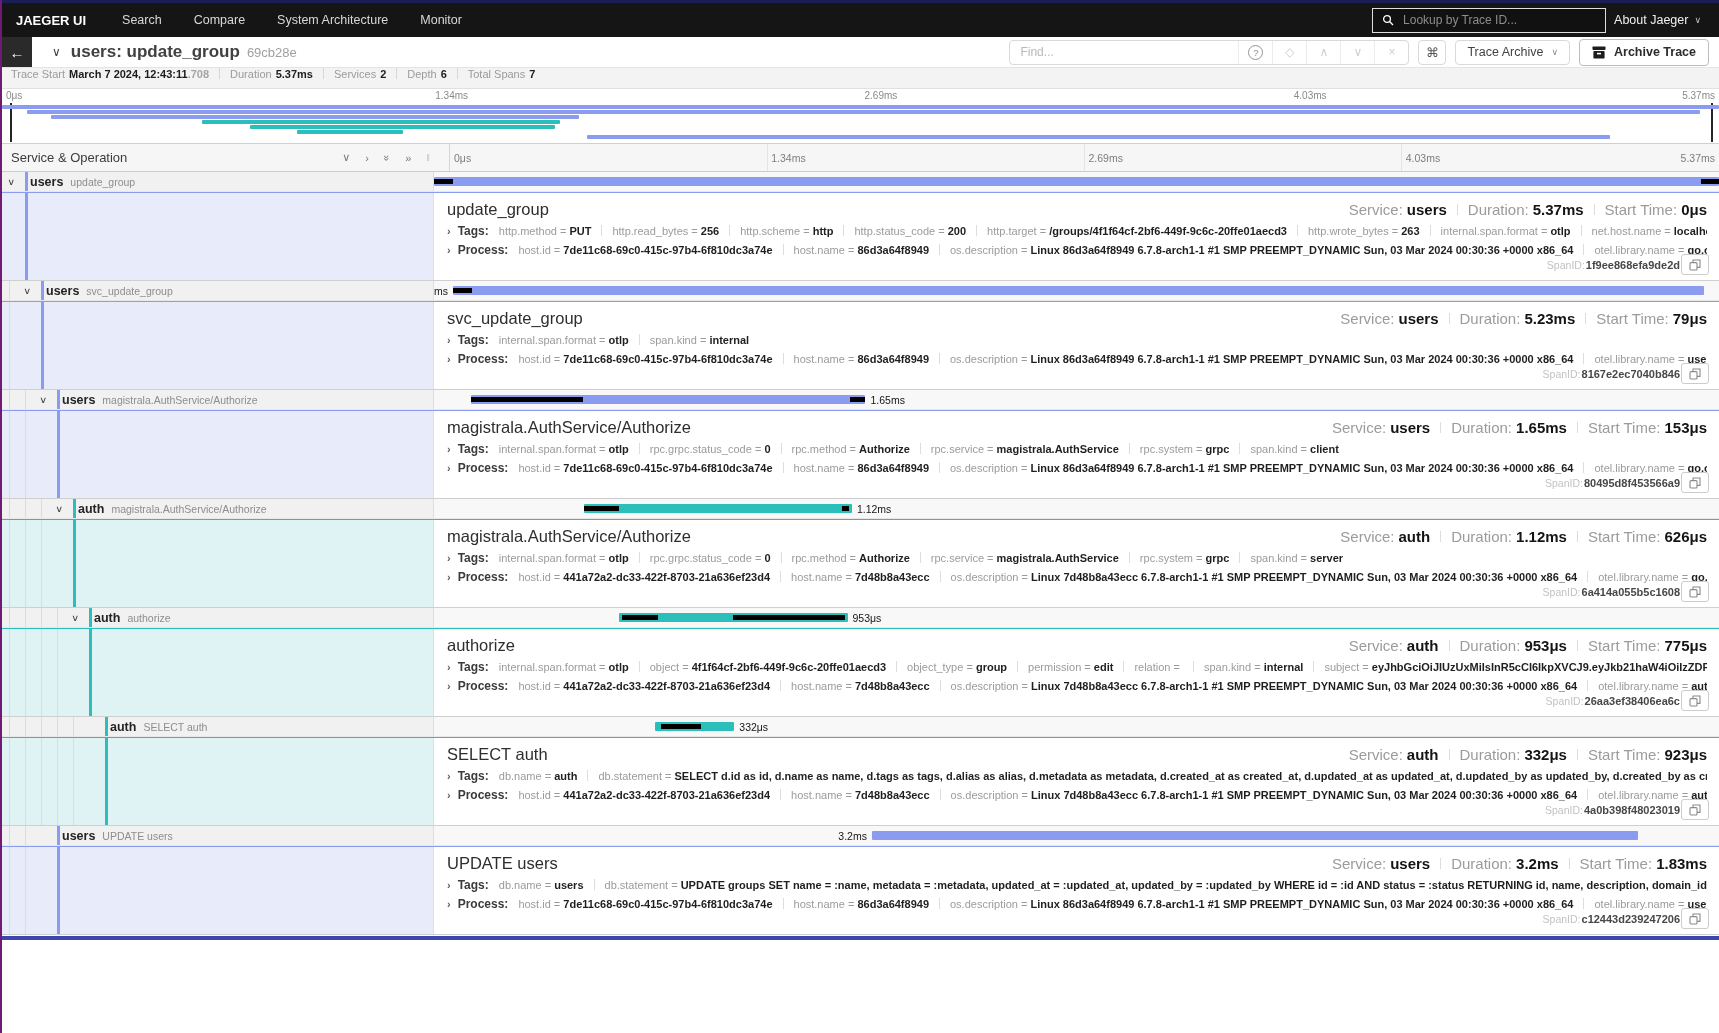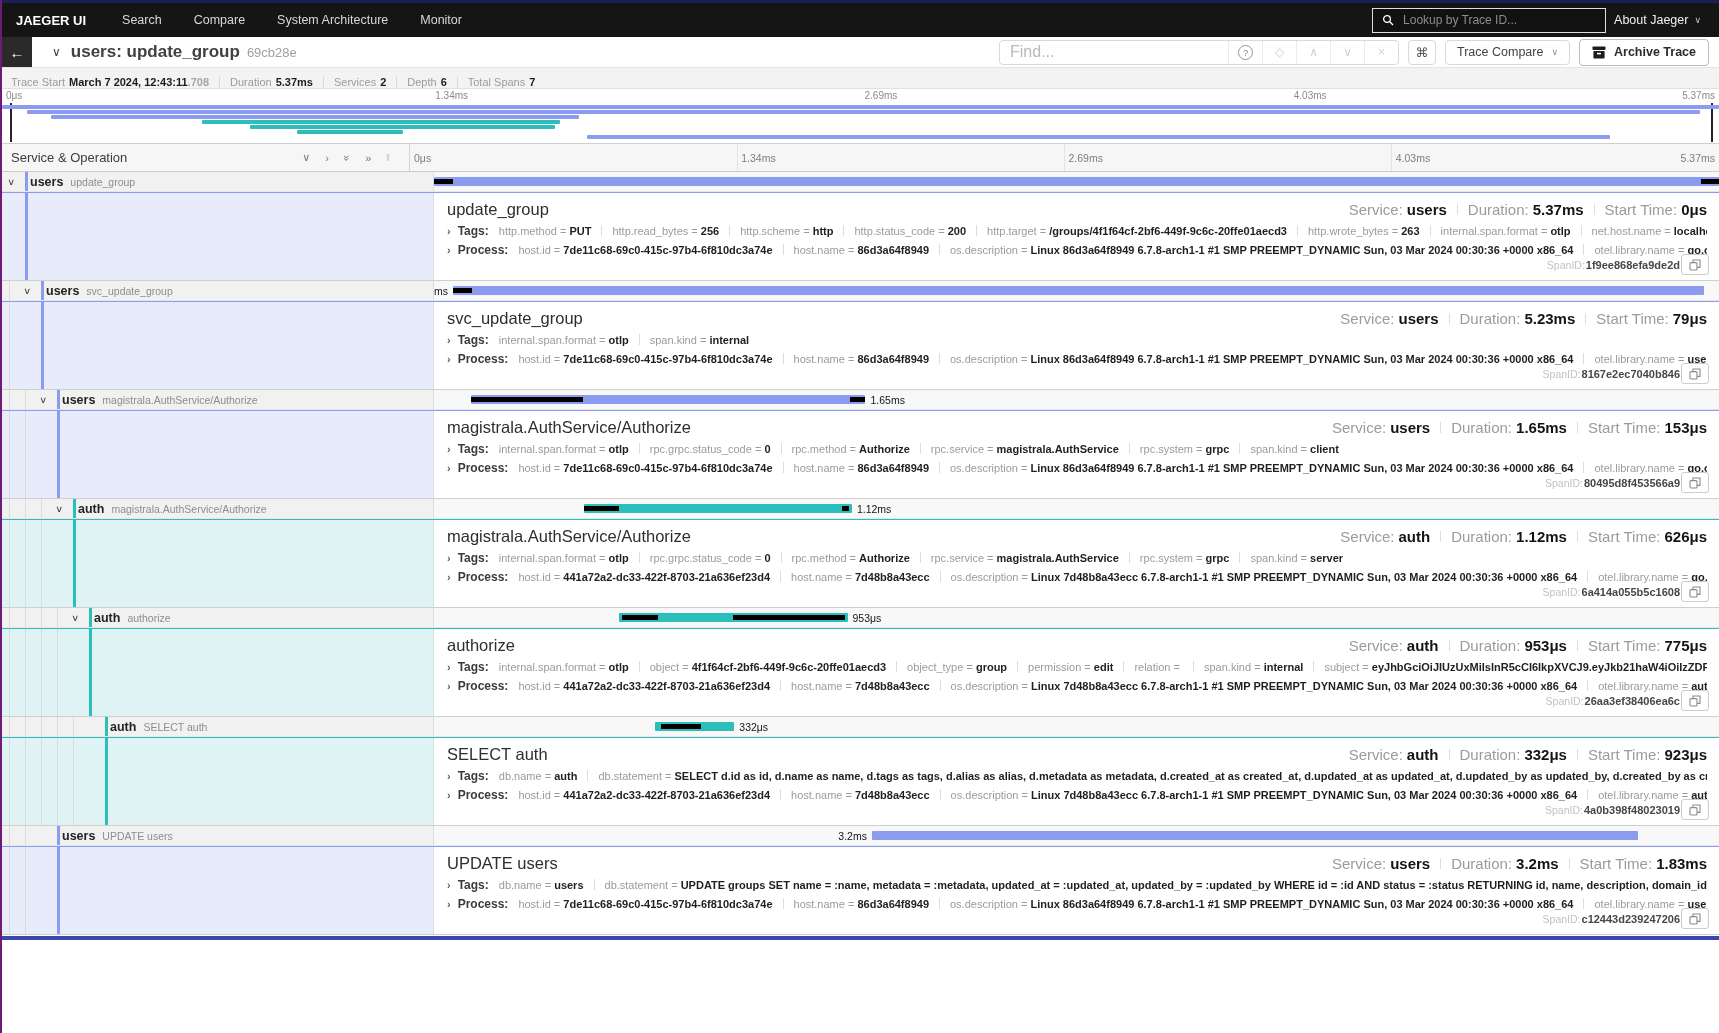--- a/index.html
+++ b/index.html
@@ -21,49 +21,49 @@
   .caret{font-size:9px;color:#c4c4c4}
 
   
   .trace-header{height:31px;background:#fff;border-bottom:1px solid #e4e4e4;display:flex;align-items:center}
   .back{width:30px;height:100%;background:#2a2a2a;color:#fff;display:flex;align-items:center;justify-content:center;font-size:15px;cursor:pointer;flex:none}
   .collapse-caret{margin:0 10px 0 20px;color:#3f3f3f;font-size:12px;cursor:pointer}
   .title{font-size:17px;font-weight:700;color:#414141;margin:0;white-space:nowrap}
   .title small{font-size:13px;font-weight:400;color:#9f9f9f;margin-left:7px}
   .header-controls{margin-left:auto;display:flex;align-items:center;gap:9px;padding-right:10px}
   .find-group{display:flex;align-items:center;height:25px;border:1px solid #d9d9d9;border-radius:4px;background:#fff;overflow:hidden}
-  .find-group input{width:228px;border:none;outline:none;font-size:16px;color:#a21caf;padding:0 10px}
+  .find-group input{width:228px;border:none;outline:none;font-size:12px;color:#a21caf;padding:0 10px}
   .find-group input::placeholder{color:#b9b9b9}
   .fg-icon{width:34px;height:100%;display:flex;align-items:center;justify-content:center;border-left:1px solid #ececec;color:#cfcfcf;font-size:12px;cursor:pointer}
   .help-circle{width:15px;height:15px;border:1px solid #949494;border-radius:50%;font-size:9.5px;color:#8a8a8a;display:flex;align-items:center;justify-content:center}
   .cmd-btn{width:28px;height:25px;border:1px solid #d9d9d9;border-radius:4px;background:#fff;color:#555;font-size:13px;display:flex;align-items:center;justify-content:center;cursor:pointer;padding:0}
   .tt-btn{height:25px;border:1px solid #d9d9d9;border-radius:4px;background:#fff;color:#434343;font-size:12.5px;padding:0 11px;display:flex;align-items:center;gap:8px;cursor:pointer}
   .archive-btn{height:27px;border:1px solid #bdbdbd;border-radius:4px;background:#fff;color:#2c2c2c;font-size:12.5px;font-weight:600;padding:0 12px;display:flex;align-items:center;gap:8px;cursor:pointer}
 
   
-  .summary{height:21px;background:#f3f3f3;border-bottom:1px solid #e0e0e0;display:flex;align-items:flex-end;font-size:11px;padding-left:9px;color:#9b9b9b;white-space:nowrap}
+  .summary{height:21px;background:#f3f3f3;border-bottom:1px solid #e0e0e0;display:flex;align-items:flex-start;font-size:11px;padding-left:9px;color:#9b9b9b;white-space:nowrap}
   .sum-value{color:#1c1c1c;margin-left:4px}
   .sum-suffix{color:#a5a5a5;font-weight:700}
   .sum-div{width:1px;height:11px;background:#d8d8d8;margin:0 10px}
 
   
   .vgrid{background-image:linear-gradient(#e4e4e4,#e4e4e4),linear-gradient(#e4e4e4,#e4e4e4),linear-gradient(#e4e4e4,#e4e4e4);
          background-repeat:no-repeat;background-size:1px 100%;background-position:25% 0,50% 0,75% 0}
 
   
   .minimap{position:relative;height:55px;border-bottom:1px solid #cfcfcf;background:#fff}
   .mm-ruler{position:relative;height:14px;font-size:10px;color:#8a8a8a}
   .tick-label{position:absolute;top:1px;white-space:nowrap}
   .mm-canvas{position:absolute;top:14px;left:0;right:0;bottom:1px;cursor:crosshair}
   .mm-bar{position:absolute;height:4px;border-radius:1px}
   .mm-handle{position:absolute;top:0;bottom:0;width:2px;background:#252525;cursor:ew-resize}
 
   
   .colheader{display:flex;height:28px;background:#f6f6f6;border-bottom:1px solid #cccccc;color:#3c3c3c}
-  .ch-left{width:408px;flex:none;display:flex;align-items:center;padding:0 9px;border-right:1px solid #d6d6d6;position:relative;font-size:13px}
+  .ch-left{width:448px;flex:none;display:flex;align-items:center;padding:0 9px;border-right:1px solid #d6d6d6;position:relative;font-size:13px}
   .ch-icons{margin-left:auto;display:flex;gap:15px;color:#787878;font-size:11px;align-items:center;padding-right:10px}
   .ch-icons span{cursor:pointer}
   .rot90{display:inline-block;transform:rotate(90deg)}
   .resizer{color:#c6c6c6;font-size:9px;cursor:col-resize}
   .ch-right{flex:1;position:relative;font-size:10.5px;color:#7d7d7d}
   .ch-right .tick-label{top:8px}
 
   
   .name-row{display:flex;height:20px;border-bottom:1px solid #e7e7e7;cursor:pointer}
   .name-col{width:432px;flex:none;position:relative;display:flex;align-items:center;overflow:hidden;border-right:1px solid #dedede;background:#f1f1f1}
@@ -141,21 +141,21 @@
           </span>
         <span class="fg-icon">◇</span>
         <span class="fg-icon">∧</span>
         <span class="fg-icon">∨</span>
         <span class="fg-icon">×</span>
       </div>
       <button class="cmd-btn">
           <span>⌘</span>
         </button>
       <button class="tt-btn">
-        <span>Trace Compare</span>
+        <span>Trace Archive</span>
         <span class="caret" style="color:#8a8a8a">∨</span>
       </button>
       <button class="archive-btn">
         <svg width="14" height="13" viewBox="0 0 14 13">
             <rect x="0.5" y="0.5" width="13" height="3.6" rx="0.8" fill="#1d1d1d"></rect>
             <rect x="1.4" y="5" width="11.2" height="7.5" rx="0.8" fill="#1d1d1d"></rect>
             <rect x="5" y="6.8" width="4" height="1.6" fill="#ffffff"></rect>
           </svg>
         <span>Archive Trace</span>
       </button>

